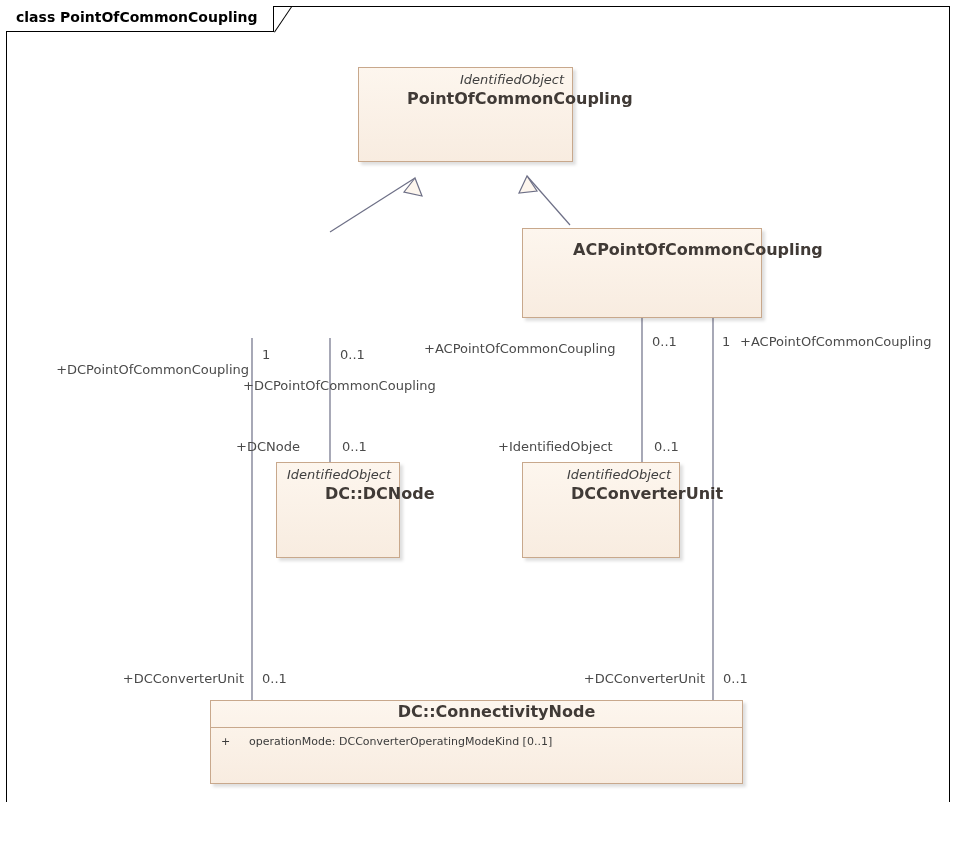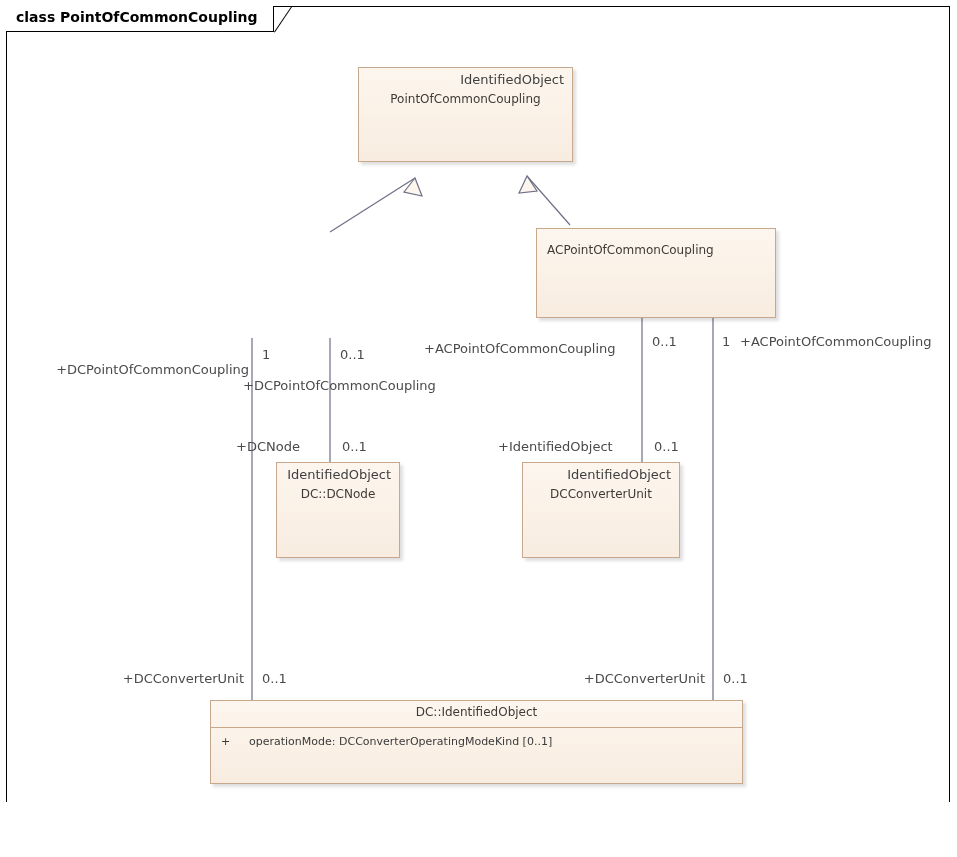--- a/index.html
+++ b/index.html
@@ -12,22 +12,22 @@
              border-right:1px solid #000;border-bottom:1px solid #000;background:#fff;}
   .frame-tab-label{position:absolute;left:16px;top:9px;font-size:14px;font-weight:bold;color:#000;white-space:nowrap;}
   .frame-tab-corner{position:absolute;top:6px;width:18px;height:27px;overflow:hidden;}
   .frame-tab-corner i{position:absolute;display:block;width:34px;height:1px;background:#000;
       transform:rotate(-56deg);transform-origin:0 0;left:0px;top:26px;}
 
   
   .cls{position:absolute;box-sizing:border-box;border:1px solid #c8a88c;
        background:linear-gradient(180deg,#fdf6ee 0%,#f8ece0 100%);
        box-shadow:3px 3px 3px rgba(0,0,0,0.13);}
-  .stereo{font-size:13px;color:#3f3f3f;text-align:right;padding:4px 8px 0 8px;line-height:16px;white-space:nowrap;}
-  .cname{font-size:12px;font-weight:normal;color:#403a36;text-align:center;padding:2px 8px 0 8px;line-height:18px;white-space:nowrap;}
+  .stereo{font-size:13px;font-style:italic;color:#3f3f3f;text-align:right;padding:4px 8px 0 8px;line-height:16px;white-space:nowrap;}
+  .cname{font-size:16px;font-weight:bold;color:#403a36;text-align:center;padding:2px 8px 0 8px;line-height:18px;white-space:nowrap;margin-left:40px;}
   .cname-left{text-align:left;padding-left:10px;}
   .attr-sep{border-top:1px solid #c8a88c;margin-top:6px;}
   .attr{font-size:11px;color:#3b3b3b;padding:5px 8px 5px 10px;line-height:17px;white-space:nowrap;}
   .attr .vis{display:inline-block;width:28px;}
   .diag{position:absolute;left:0;top:0;width:957px;height:857px;pointer-events:none;}
 
   
   .lbl{position:absolute;font-size:13px;color:#4a4a4a;line-height:15px;white-space:nowrap;}
   .lbl.r{text-align:right;}
 </style>
@@ -59,36 +59,36 @@
 
     <line x1="713" y1="318" x2="713" y2="700" stroke="#6d6f86" stroke-width="1.2"></line>
   </svg>
 
   <div class="cls" style="left:358px;top:67px;width:215px;height:95px;">
     <div class="stereo">IdentifiedObject</div>
     <div class="cname">PointOfCommonCoupling</div>
   </div>
 
 
-  <div class="cls" style="left:536px;top:228px;width:240px;height:90px;">
+  <div class="cls" style="left:522px;top:228px;width:240px;height:90px;">
     <div class="cname cname-left" style="padding-top:12px;">ACPointOfCommonCoupling</div>
   </div>
 
   <div class="cls" style="left:276px;top:462px;width:124px;height:96px;">
     <div class="stereo">IdentifiedObject</div>
     <div class="cname">DC::DCNode</div>
   </div>
 
   <div class="cls" style="left:522px;top:462px;width:158px;height:96px;">
     <div class="stereo">IdentifiedObject</div>
     <div class="cname">DCConverterUnit</div>
   </div>
 
   <div class="cls" style="left:210px;top:700px;width:533px;height:84px;">
-    <div class="cname">DC::IdentifiedObject</div>
+    <div class="cname">DC::ConnectivityNode</div>
     <div class="attr-sep"></div>
     <div class="attr"><span class="vis">+</span><span>operationMode: DCConverterOperatingModeKind [0..1]</span></div>
   </div>
 
   <div class="lbl r" style="left:12px;top:362px;width:237px;">+DCPointOfCommonCoupling</div>
   <div class="lbl" style="left:262px;top:347px;">1</div>
   <div class="lbl" style="left:340px;top:347px;">0..1</div>
   <div class="lbl" style="left:243px;top:378px;">+DCPointOfCommonCoupling</div>
 
   <div class="lbl" style="left:424px;top:341px;">+ACPointOfCommonCoupling</div>

